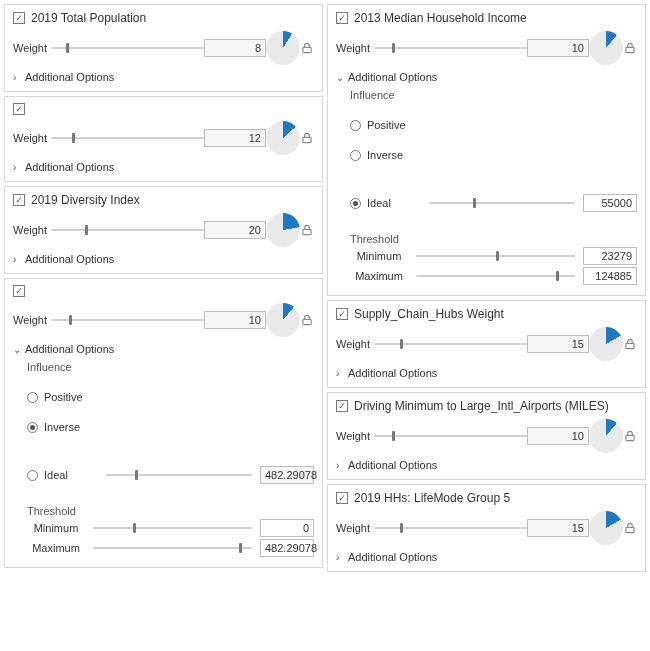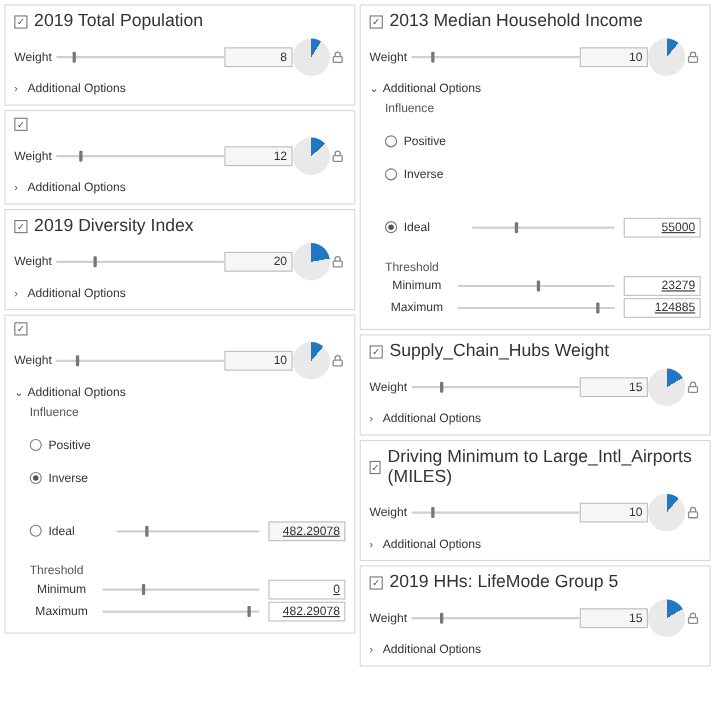--- a/index.html
+++ b/index.html
@@ -30,21 +30,21 @@
   }
   .checkbox {
     width: 12px; height: 12px;
     border: 1px solid #777;
     display: inline-flex;
     align-items: center; justify-content: center;
     font-size: 9px; line-height: 1;
     color: #555;
     background: #fff;
   }
-  .card-title { font-size: 16px; }
+  .card-title { font-size: 12px; }
   .weight-row {
     display: flex;
     align-items: center;
     gap: 0;
     margin: 4px 0 6px 0;
   }
   .weight-label { min-width: 38px; }
   .track {
     position: relative;
     flex: 1;
@@ -68,21 +68,21 @@
     width: 62px;
     height: 18px;
     border: 1px solid #bdbdbd;
     background: #f6f6f6;
     text-align: right;
     padding: 1px 4px;
     font-size: 11px;
     line-height: 14px;
   }
   .numbox.white { background: #fff; }
-  .numbox.wide { width: 70px; text-decoration: underline; }
+  .numbox.wide { width: 54px; }
   .pie {
     width: 34px; height: 34px;
     border-radius: 50%;
     background: #e9e9e9;
   }
   .lock {
     width: 14px; height: 14px;
     color: #8a8a8a;
     display: inline-flex;
   }
@@ -92,21 +92,21 @@
     margin-top: 6px;
     cursor: default;
   }
   .chev {
     width: 8px; display: inline-block;
     color: #555; font-size: 10px;
   }
   .addl-body { margin: 4px 0 2px 14px; }
   .sect-label { color: #555; margin: 6px 0 2px 0; }
   .radio-row {
-    display: flex; align-items: flex-start; gap: 6px;
+    display: flex; align-items: flex-end; gap: 6px;
     margin: 18px 0;
   }
   .radio {
     width: 11px; height: 11px; border: 1px solid #777; border-radius: 50%;
     display: inline-flex; align-items: center; justify-content: center;
     background: #fff;
   }
   .radio.sel::after {
     content: ""; width: 5px; height: 5px; border-radius: 50%; background: #555;
   }

